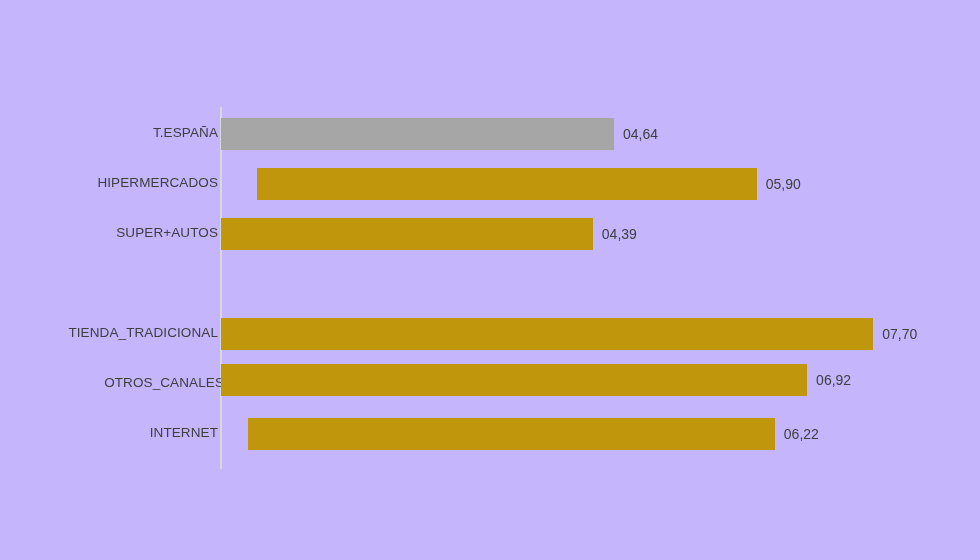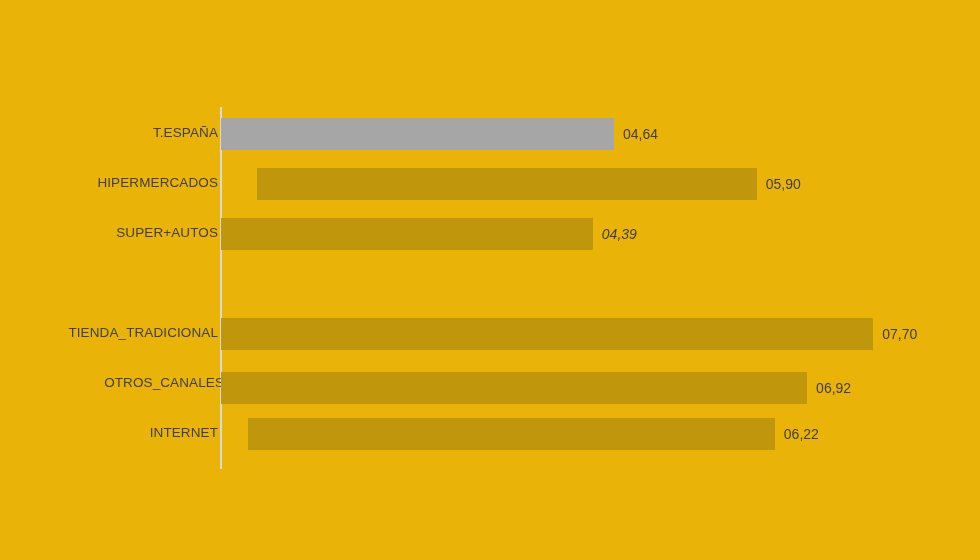--- a/index.html
+++ b/index.html
@@ -10,21 +10,21 @@
   body {
     width: 980px;
     height: 560px;
     font-family: "Liberation Sans", sans-serif;
     overflow: hidden;
   }
   #chart-root {
     position: relative;
     width: 980px;
     height: 560px;
-    background: #eab308;
+    background: #c4b5fd;
   }
   .plot-area {
     position: absolute;
     left: 0;
     top: 0;
     width: 980px;
     height: 560px;
   }
   
   .axis-line {
@@ -90,35 +90,35 @@
       </div>
       <div class="bar-row" style="top: 157px;">
         <div class="cat-label">HIPERMERCADOS</div>
         <div class="bar-wrap" style="top: 9px; padding-left: 36px;">
           <div class="bar" style="width: 499.73px; background: rgb(191, 150, 12);"></div>
           <div class="bar-value">05,90</div>
         </div>
       </div>
       <div class="bar-row" style="top: 207px;">
         <div class="cat-label">SUPER+AUTOS</div>
-        <div class="bar-wrap" style="top: 9px; font-style: italic;">
+        <div class="bar-wrap" style="top: 9px;">
           <div class="bar" style="width: 371.833px; background: rgb(191, 150, 12);"></div>
           <div class="bar-value">04,39</div>
         </div>
       </div>
       <div class="bar-row" style="top: 307px;">
         <div class="cat-label">TIENDA_TRADICIONAL</div>
         <div class="bar-wrap" style="top: 9px; text-align: center;">
           <div class="bar" style="width: 652.19px; background: rgb(191, 150, 12);"></div>
           <div class="bar-value">07,70</div>
         </div>
       </div>
       <div class="bar-row" style="top: 357px; padding-left: 6px;">
         <div class="cat-label">OTROS_CANALES</div>
-        <div class="bar-wrap" style="top: 13px; align-items: center;">
+        <div class="bar-wrap" style="top: 5px; align-items: center;">
           <div class="bar" style="width: 586.124px; background: rgb(191, 150, 12);"></div>
           <div class="bar-value">06,92</div>
         </div>
       </div>
       <div class="bar-row" style="top: 407px;">
         <div class="cat-label">INTERNET</div>
         <div class="bar-wrap" style="top: 9px; padding-left: 27px;">
           <div class="bar" style="width: 526.834px; background: rgb(191, 150, 12);"></div>
           <div class="bar-value">06,22</div>
         </div>

